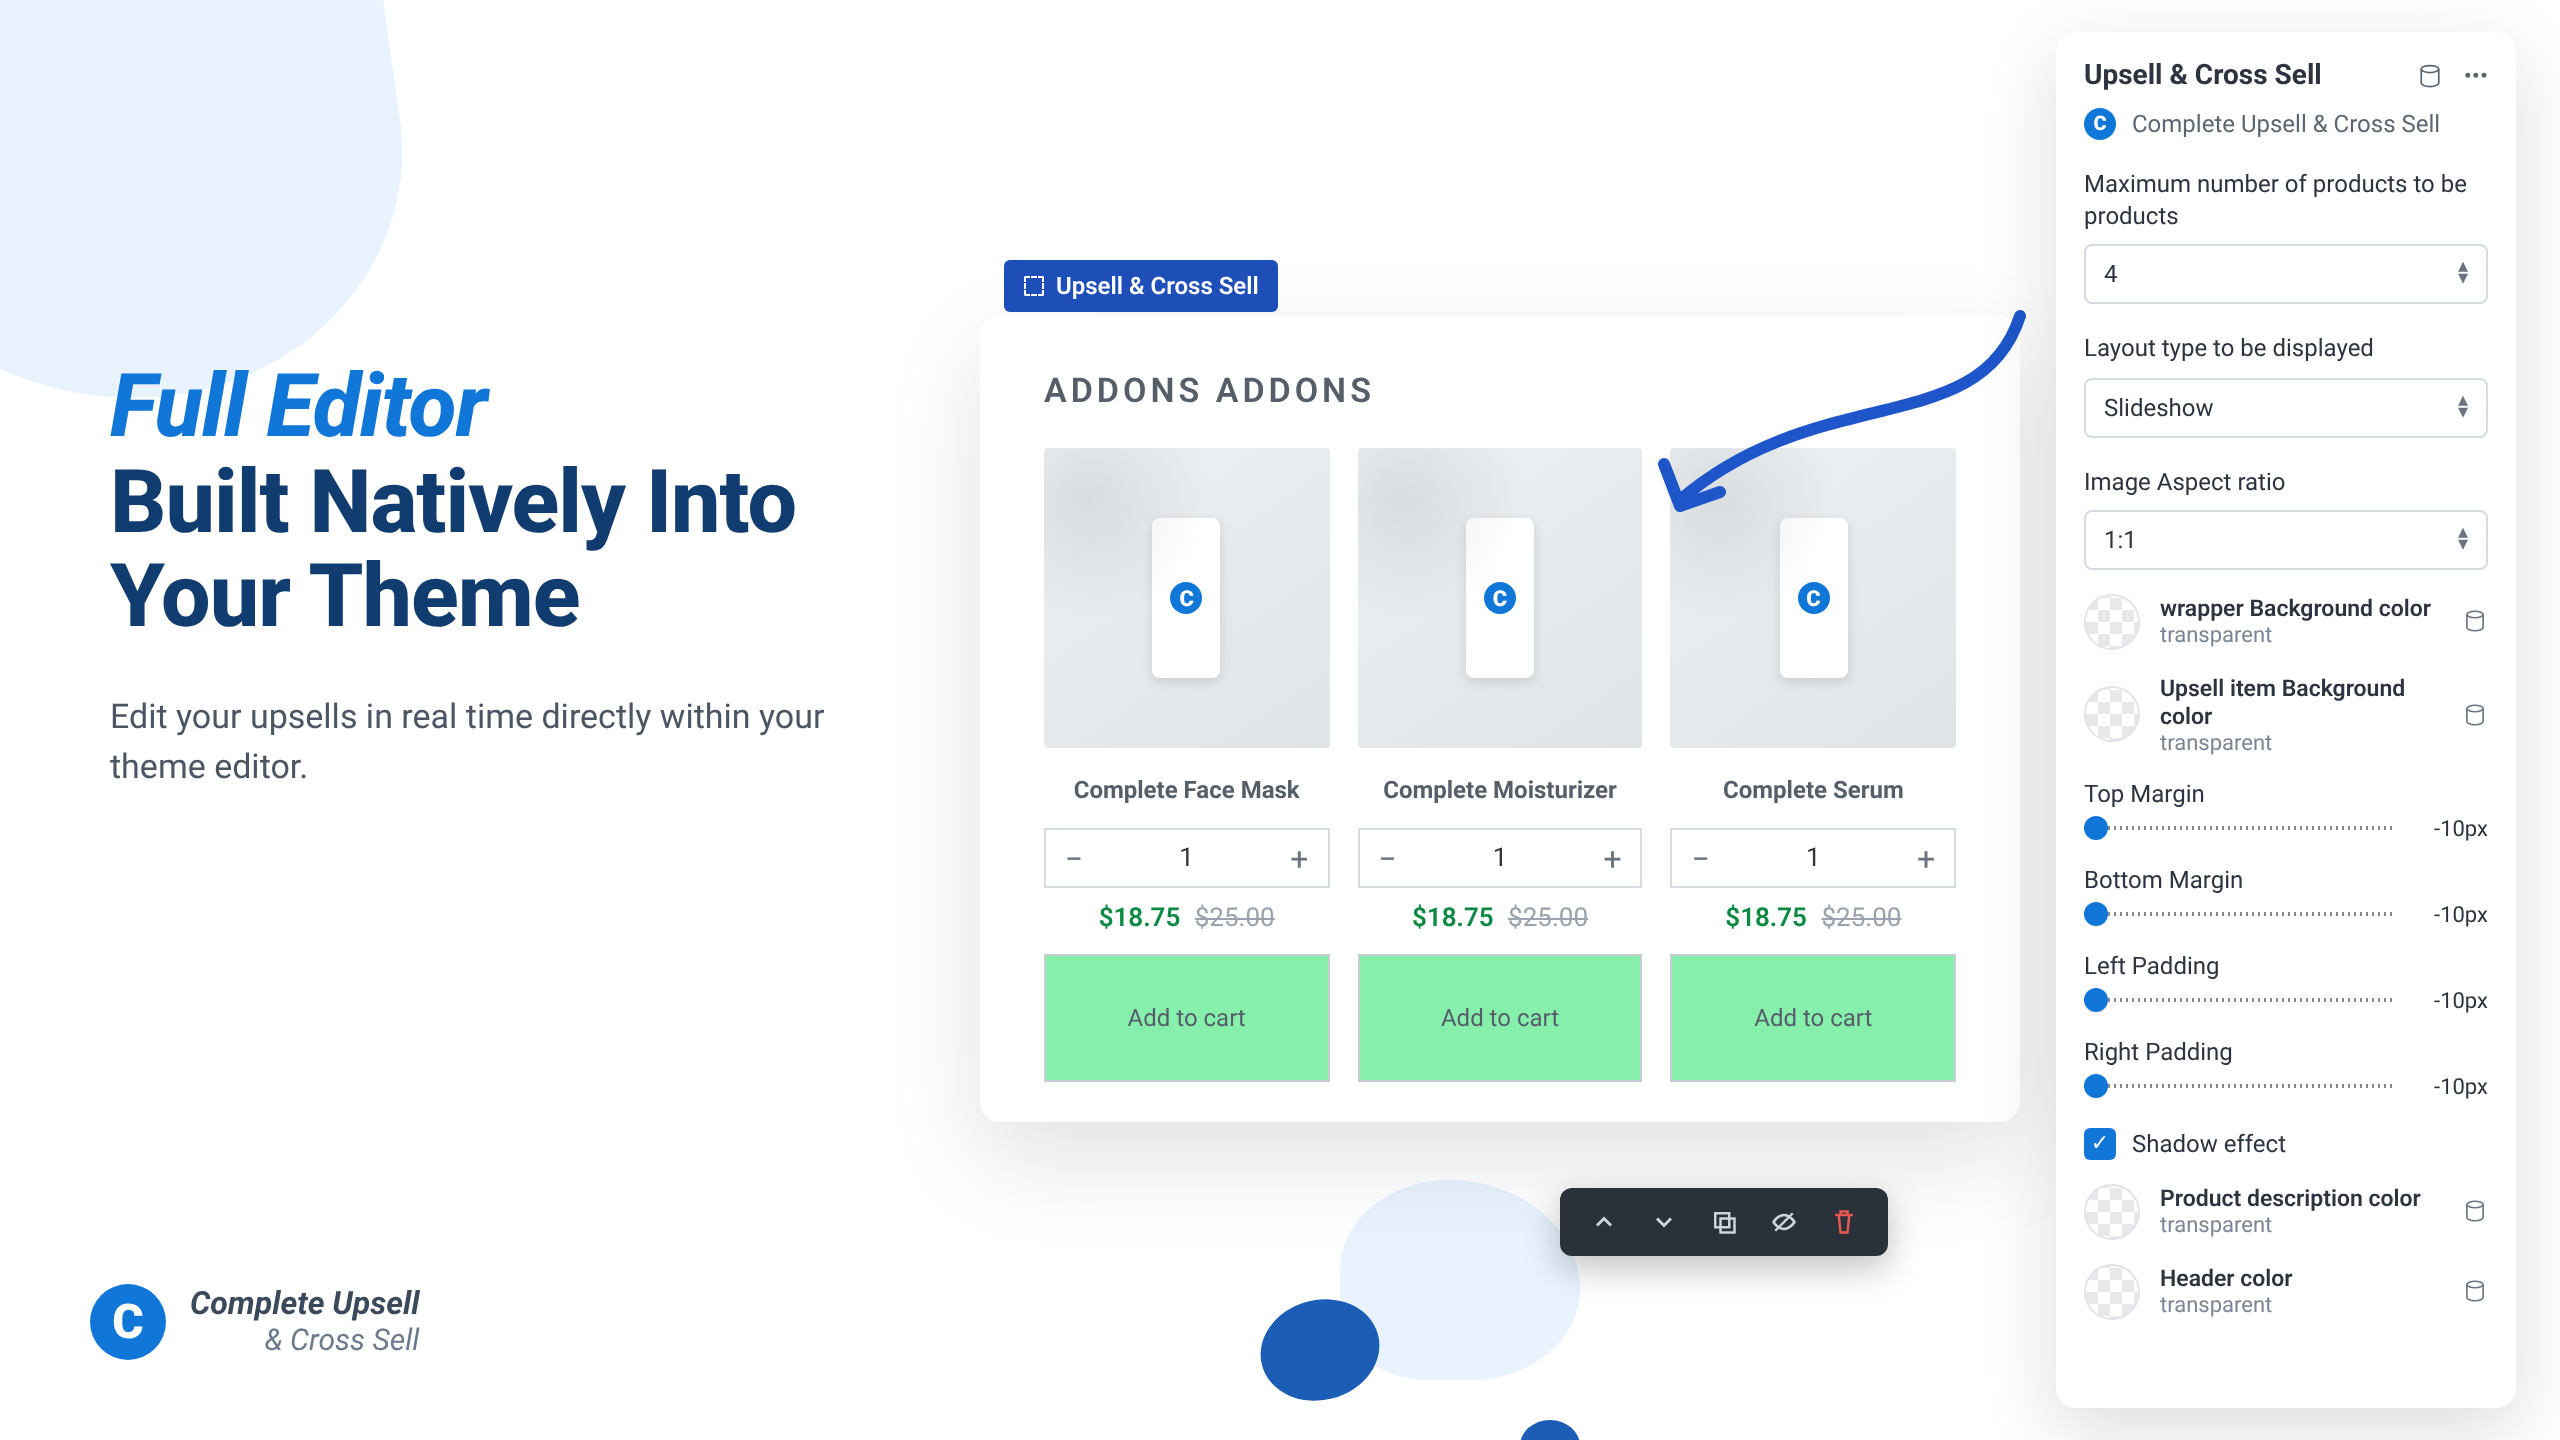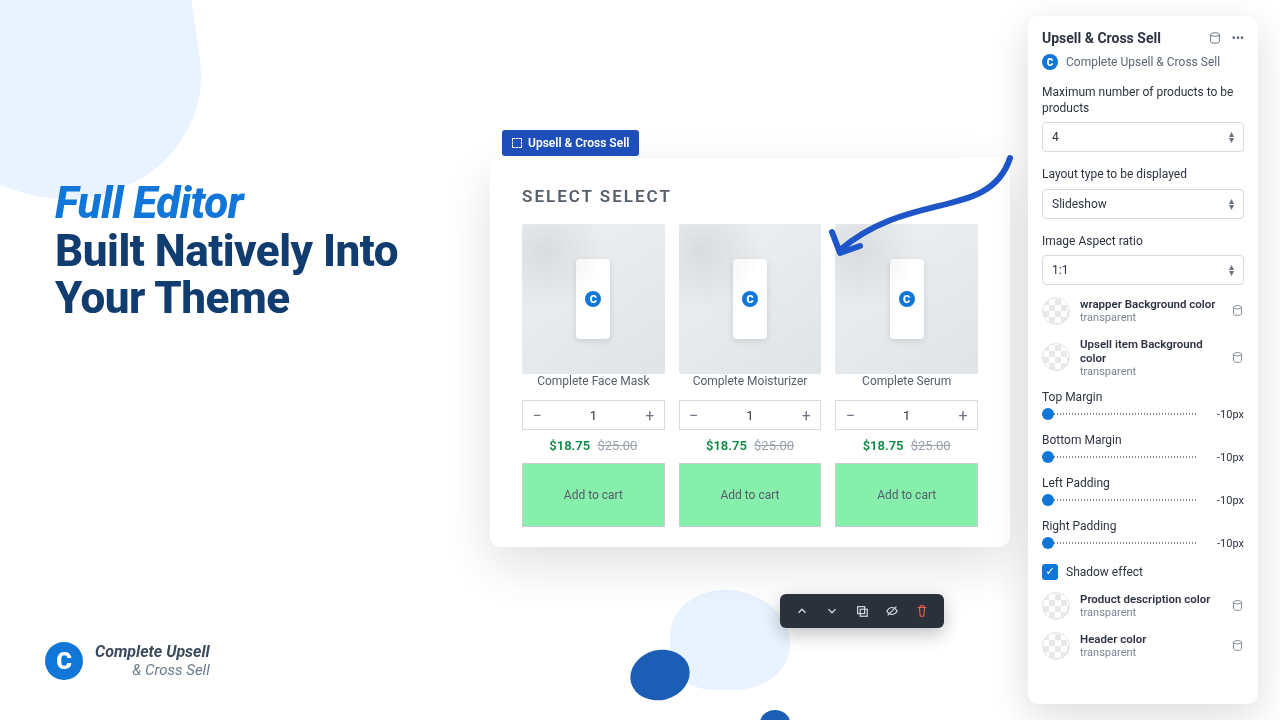--- a/index.html
+++ b/index.html
@@ -28,21 +28,21 @@
 .preview { position: absolute; left: 490px; top: 158px; width: 520px; background: #fff; border-radius: 10px; box-shadow: 0 18px 50px rgba(0,0,0,0.12); z-index: 3; padding-bottom: 20px; }
 .preview-tag { position: absolute; top: -28px; left: 12px; background: #1e4fb8; color: #fff; font-size: 12px; font-weight: 600; padding: 6px 10px; border-radius: 3px; display: flex; gap: 6px; align-items: center; }
 .preview-tag .sq { width: 10px; height: 10px; border: 1.5px dashed #fff; border-radius: 1px; }
 .preview h2 { font-size: 17px; letter-spacing: 2px; font-weight: 600; color: #555e69; padding: 28px 32px 18px; }
 .grid { display: flex; gap: 14px; padding: 0 32px; }
 .prod { flex: 1; text-align: center; }
 .prod-img { width: 100%; height: 150px; background: linear-gradient(145deg,#eef1f3,#dfe4e7); border-radius: 2px; display:flex; align-items:center; justify-content:center; position:relative; overflow:hidden; }
 .prod-img .shadow-leaf { position:absolute; left:-8px; top:-6px; width:70%; height:70%; background:radial-gradient(circle at 30% 30%, rgba(0,0,0,.08), transparent 60%); }
 .prod-img .bottle { width: 34px; height: 80px; background:#fff; border-radius:4px; box-shadow:0 2px 6px rgba(0,0,0,.12); display:flex;align-items:center;justify-content:center; }
 .prod-img .bottle .dot { width:16px;height:16px;background:#1076d8;border-radius:50%;color:#fff;font-size:11px;font-weight:900;display:flex;align-items:center;justify-content:center; }
-.prod-name { font-size: 12px; color: #555e69; font-weight:400; }
+.prod-name { font-size: 12px; color: #555e69; margin-top: 14px; font-weight:700; }
 .qty { margin-top: 12px; display: flex; border: 1px solid #d5dbe1; height: 30px; align-items: center; }
 .qty button { flex: 0 0 28px; border: none; background: none; color: #6b7280; font-size: 16px; cursor: pointer; height: 100%; }
 .qty span { flex: 1; font-size: 13px; color:#333; }
 .price { margin-top: 8px; font-size: 13px; }
 .price .sale { color: #0f8a45; font-weight: 600; }
 .price .orig { color: #9aa2ad; text-decoration: line-through; margin-left: 4px; }
 .atc { margin-top: 10px; width: 100%; border: 1px solid #c7cdd4; background:#86efac; font-size: 12px; color:#555e69; padding: 24px 0; cursor: pointer; }
 
 
 .arrow { position: absolute; left: 810px; top: 150px; width: 220px; height: 130px; z-index: 4; pointer-events:none; }
@@ -85,36 +85,37 @@
   <div class="b1"></div>
     <div class="b2"></div>
     <div class="b3"></div>
 </div>
 
 <div class="left-copy">
   <div class="headline">
     <span class="accent">Full Editor</span><br>
     <span class="rest">Built Natively Into Your Theme</span>
   </div>
+  <p class="subhead">Edit your upsells in real time directly within your theme editor.</p>
 </div>
 
 <div class="brand">
   <div class="brand-logo">C</div>
   <div class="brand-text">
     <div class="l1">Complete Upsell</div>
     <div class="l2">&amp; Cross Sell</div>
   </div>
 </div>
 
 <div class="preview">
   <div class="preview-tag">
     <span class="sq"></span>
     <span>Upsell &amp; Cross Sell</span>
   </div>
-  <h2>SELECT SELECT</h2>
+  <h2>ADDONS ADDONS</h2>
   <div class="grid">
     <div class="prod">
       <div class="prod-img">
           <div class="shadow-leaf"></div>
           <div class="bottle">
             <div class="dot">C</div>
           </div>
         </div>
       <div class="prod-name">Complete Face Mask</div>
       <div class="qty">

